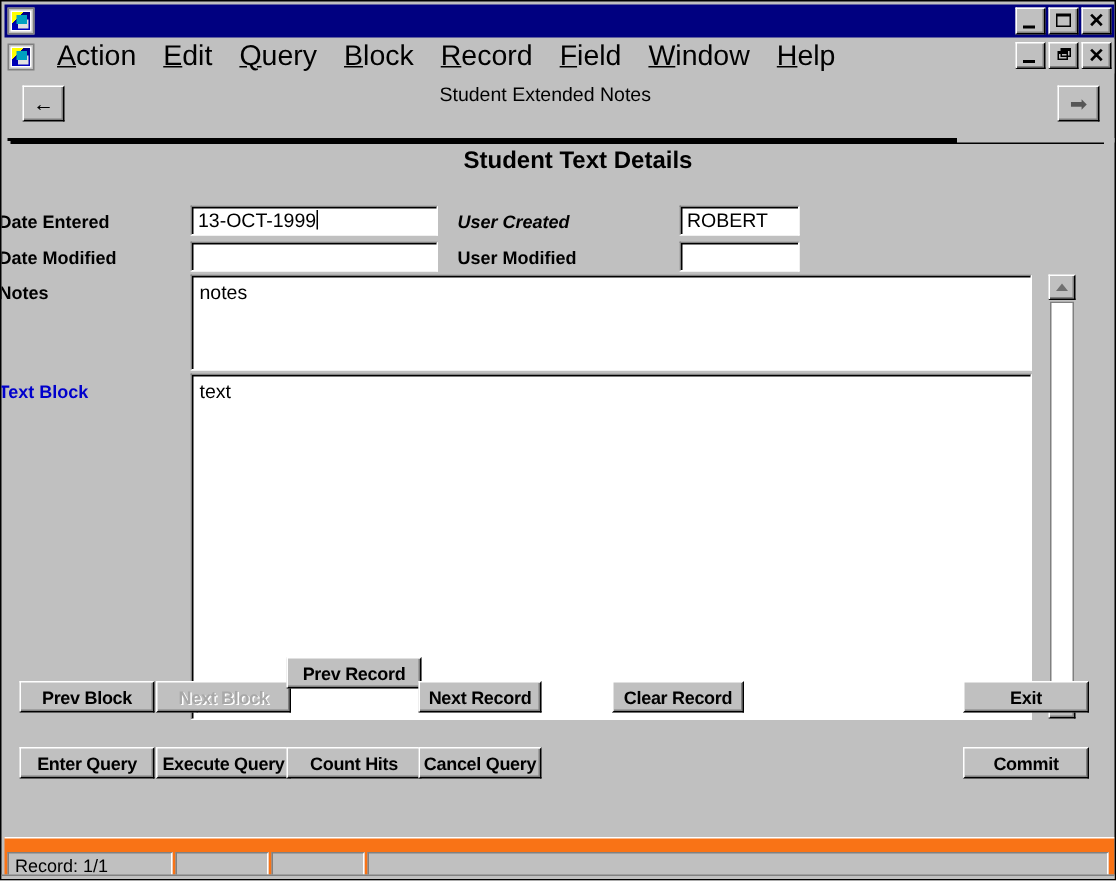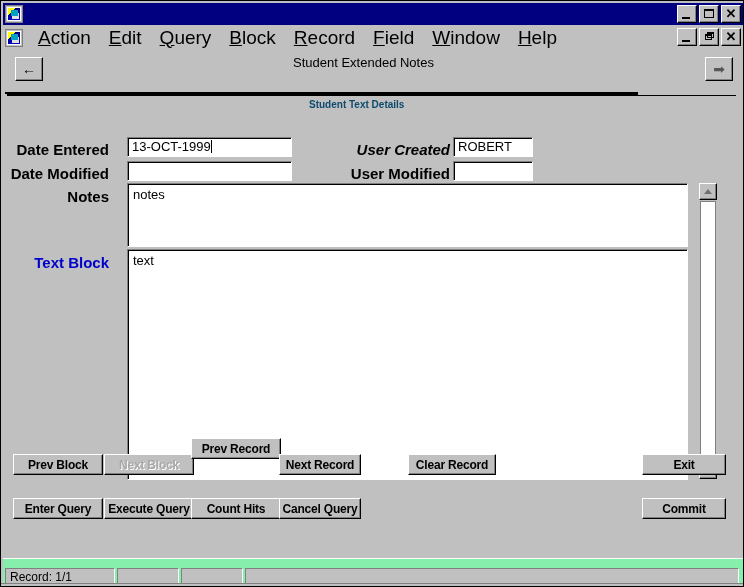--- a/index.html
+++ b/index.html
@@ -228,39 +228,38 @@
   }
   .canvas-tab-gap {
     position: absolute;
     left: 633px; top: 42px;
     width: 303px; height: 3px;
     background: #c0c0c0;
   }
   .canvas-title {
     position: absolute;
     left: 304px; top: 49px;
-    font-size: 10px;
+    font-size: 16px;
     font-weight: bold;
-    color: #0c4a6e;
+    color: #000000;
     font-family: "Liberation Sans", sans-serif;
   }
   .tab-top-left {
     position: absolute;
     left: 0px; top: 42px;
     width: 633px; height: 2px;
     background: #000000;
   }
 
   
   .fld-label {
     position: absolute;
-    font-size: 15px;
+    font-size: 12px;
     font-weight: bold;
     color: #000000;
-    text-align: right;
     white-space: nowrap;
     font-family: "Liberation Sans", sans-serif;
   }
   .fld-label.blue { color: #0000cc; }
 
   
   .tfield {
     position: absolute;
     background: #ffffff;
     border-top: 1px solid #808080;
@@ -372,21 +371,21 @@
   .btn.disabled {
     color: #a8a8a8;
     text-shadow: 1px 1px 0 #ffffff;
   }
 
   
   .statusbar {
     position: absolute;
     left: 2px; top: 557px;
     width: 740px; height: 28px;
-    background: #86efac;
+    background: #f97316;
   }
   .status-sep {
     position: absolute;
     left: 0; top: 0;
     width: 740px; height: 2px;
     border-top: 1px solid #ffffff;
   }
   .sb-panel {
     position: absolute;
     top: 10px;

